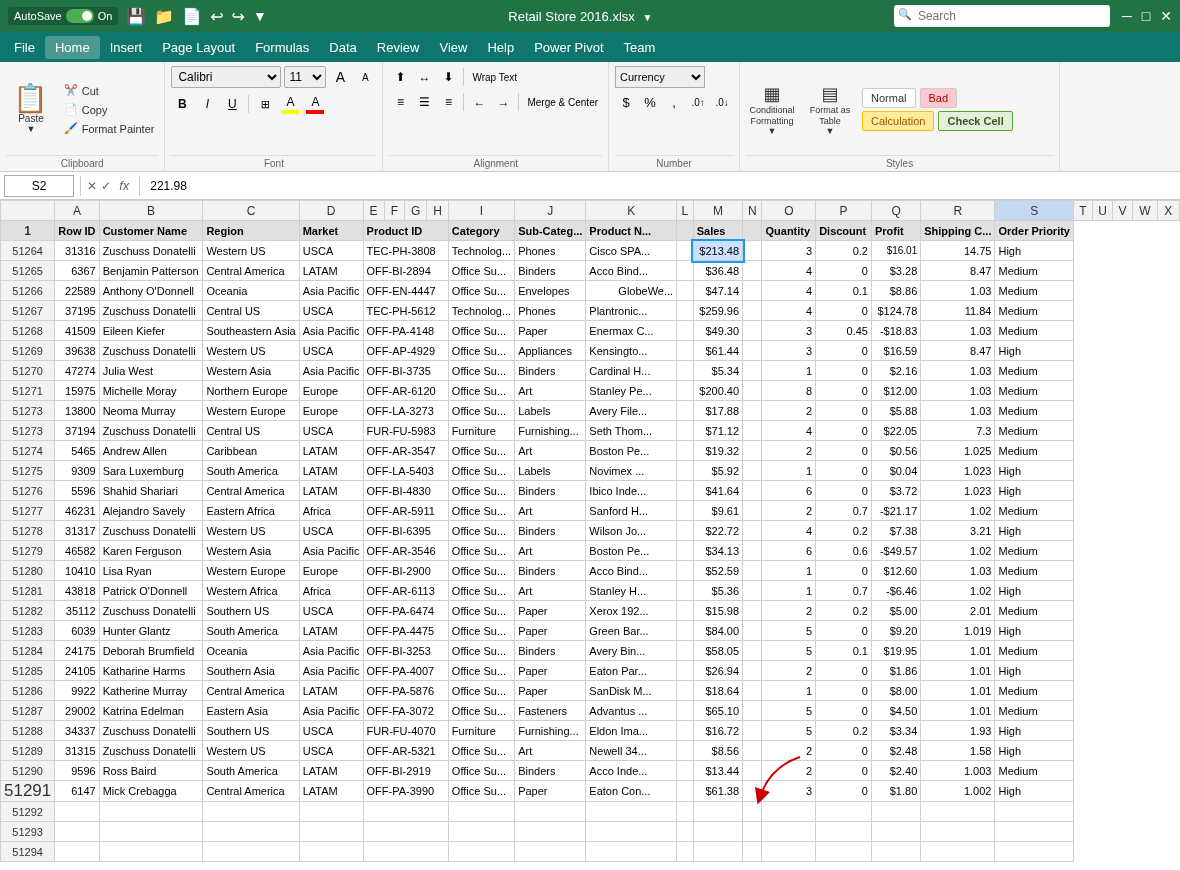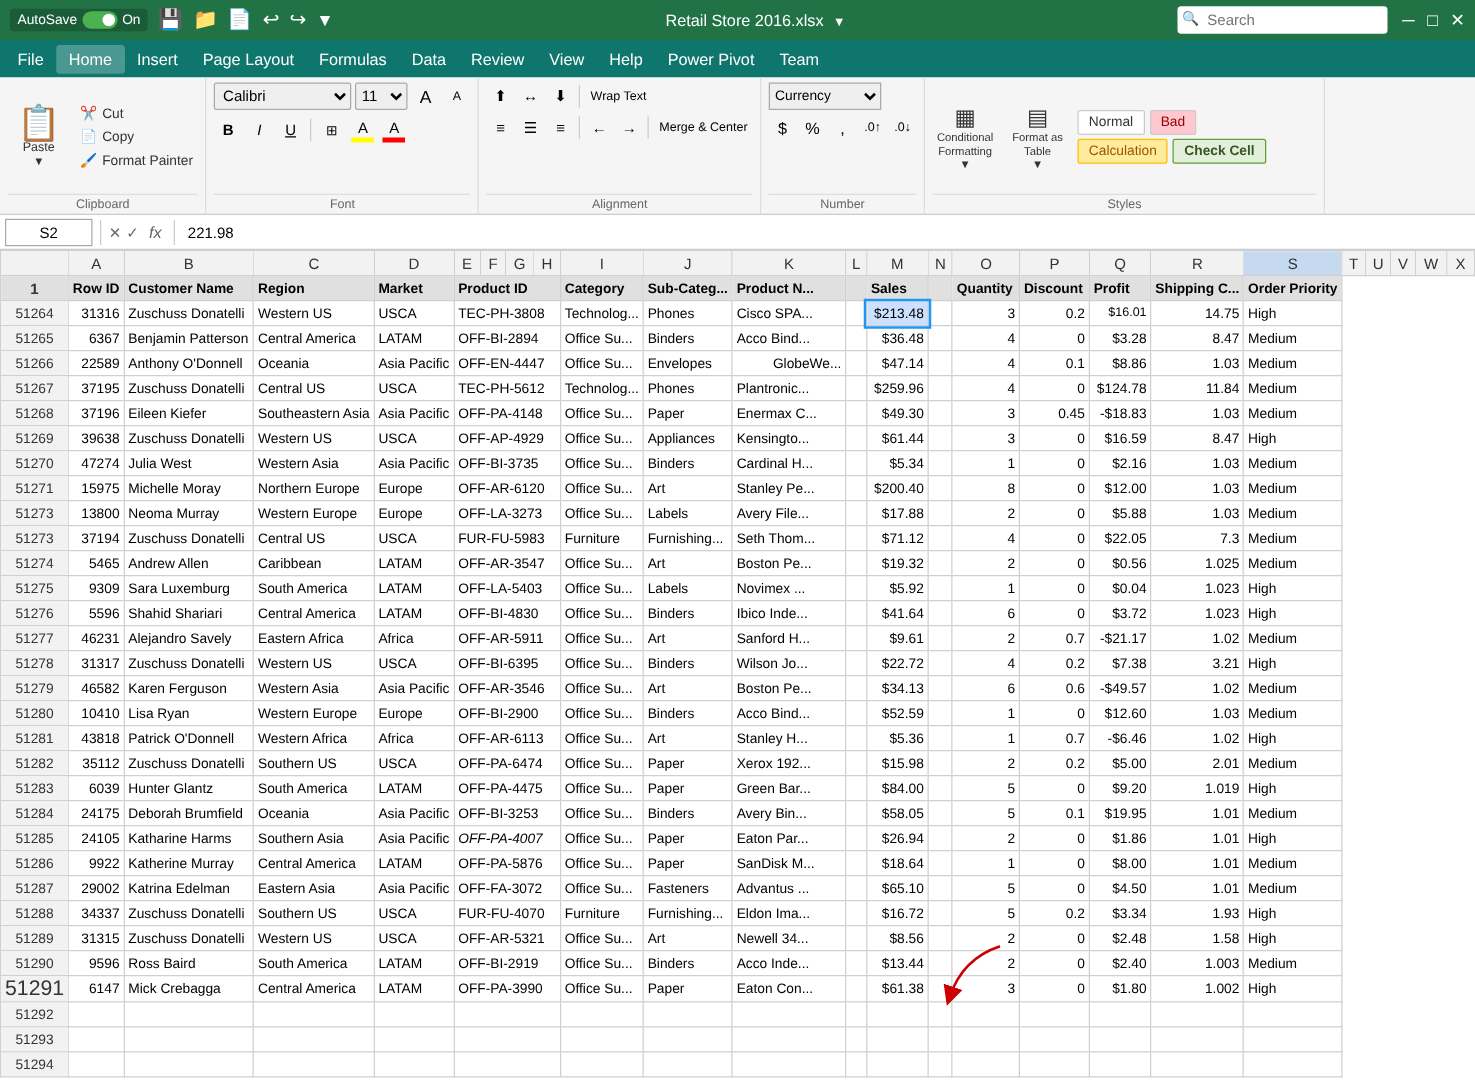--- a/index.html
+++ b/index.html
@@ -14,21 +14,21 @@
       justify-content: space-between;
       padding: 0 8px;
       color: white;
     }
     #title-bar .left { display: flex; align-items: center; gap: 8px; font-size: 12px; }
     #title-bar .center { font-size: 13px; font-weight: 500; }
     #title-bar .right { display: flex; align-items: center; gap: 4px; }
     .autosave-badge { background: #1a5c38; border-radius: 3px; padding: 2px 6px; font-size: 11px; display: flex; align-items: center; gap: 4px; }
     .autosave-toggle { background: #4caf50; border-radius: 8px; width: 28px; height: 14px; display: inline-block; position: relative; }
     .autosave-toggle::after { content:''; position:absolute; right:2px; top:2px; width:10px; height:10px; background:white; border-radius:50%; }
-    .search-box { background: #fff; border: none; border-radius: 3px; padding: 2px 8px 2px 24px; font-size: 12px; width: 168px; height: 22px; }
+    .search-box { background: #fff; border: none; border-radius: 3px; padding: 2px 8px 2px 24px; font-size: 12px; width: 216px; height: 22px; }
     .search-wrap { position: relative; }
     .search-wrap::before { content:'🔍'; position:absolute; left:4px; top:3px; font-size:11px; }
 
     
     #menu-bar {
       height: 30px;
       background: #0f766e;
       display: flex;
       align-items: center;
       padding: 0 4px;
@@ -491,21 +491,21 @@
           <td style="text-align: right; font-size: 11px;">$259.96</td>
           <td style="text-align: left; font-size: 11px;"></td>
           <td style="text-align: right; font-size: 11px;">4</td>
           <td style="text-align: right; font-size: 11px;">0</td>
           <td style="text-align: right; font-size: 11px;">$124.78</td>
           <td style="text-align: right; font-size: 11px;">11.84</td>
           <td style="text-align: left; font-size: 11px;">Medium</td>
         </tr>
         <tr>
           <th class="row-num" style="font-size: 11px;">51268</th>
-          <td style="text-align: right; font-size: 11px;">37196</td>
+          <td style="text-align: right; font-size: 11px;">41509</td>
           <td style="text-align: left; font-size: 11px;">Eileen Kiefer</td>
           <td style="text-align: left; font-size: 11px;">Southeastern Asia</td>
           <td style="text-align: left; font-size: 11px;">Asia Pacific</td>
           <td colspan="4" style="text-align: left; font-size: 11px;">OFF-PA-4148</td>
           <td style="text-align: left; font-size: 11px;">Office Su...</td>
           <td style="text-align: left; font-size: 11px;">Paper</td>
           <td style="text-align: left; font-size: 11px;">Enermax C...</td>
           <td style="text-align: left; font-size: 11px;"></td>
           <td style="text-align: right; font-size: 11px;">$49.30</td>
           <td style="text-align: left; font-size: 11px;"></td>
@@ -818,21 +818,21 @@
           <td style="text-align: right; font-size: 11px;">$19.95</td>
           <td style="text-align: right; font-size: 11px;">1.01</td>
           <td style="text-align: left; font-size: 11px;">Medium</td>
         </tr>
         <tr>
           <th class="row-num" style="font-size: 11px;">51285</th>
           <td style="text-align: right; font-size: 11px;">24105</td>
           <td style="text-align: left; font-size: 11px;">Katharine Harms</td>
           <td style="text-align: left; font-size: 11px;">Southern Asia</td>
           <td style="text-align: left; font-size: 11px;">Asia Pacific</td>
-          <td colspan="4" style="text-align: left; font-size: 11px; font-style: italic;">OFF-PA-4007</td>
+          <td colspan="4" style="text-align: left; font-size: 11px;">OFF-PA-4007</td>
           <td style="text-align: left; font-size: 11px;">Office Su...</td>
           <td style="text-align: left; font-size: 11px;">Paper</td>
           <td style="text-align: left; font-size: 11px;">Eaton Par...</td>
           <td style="text-align: left; font-size: 11px;"></td>
           <td style="text-align: right; font-size: 11px;">$26.94</td>
           <td style="text-align: left; font-size: 11px;"></td>
           <td style="text-align: right; font-size: 11px;">2</td>
           <td style="text-align: right; font-size: 11px;">0</td>
           <td style="text-align: right; font-size: 11px;">$1.86</td>
           <td style="text-align: right; font-size: 11px;">1.01</td>

